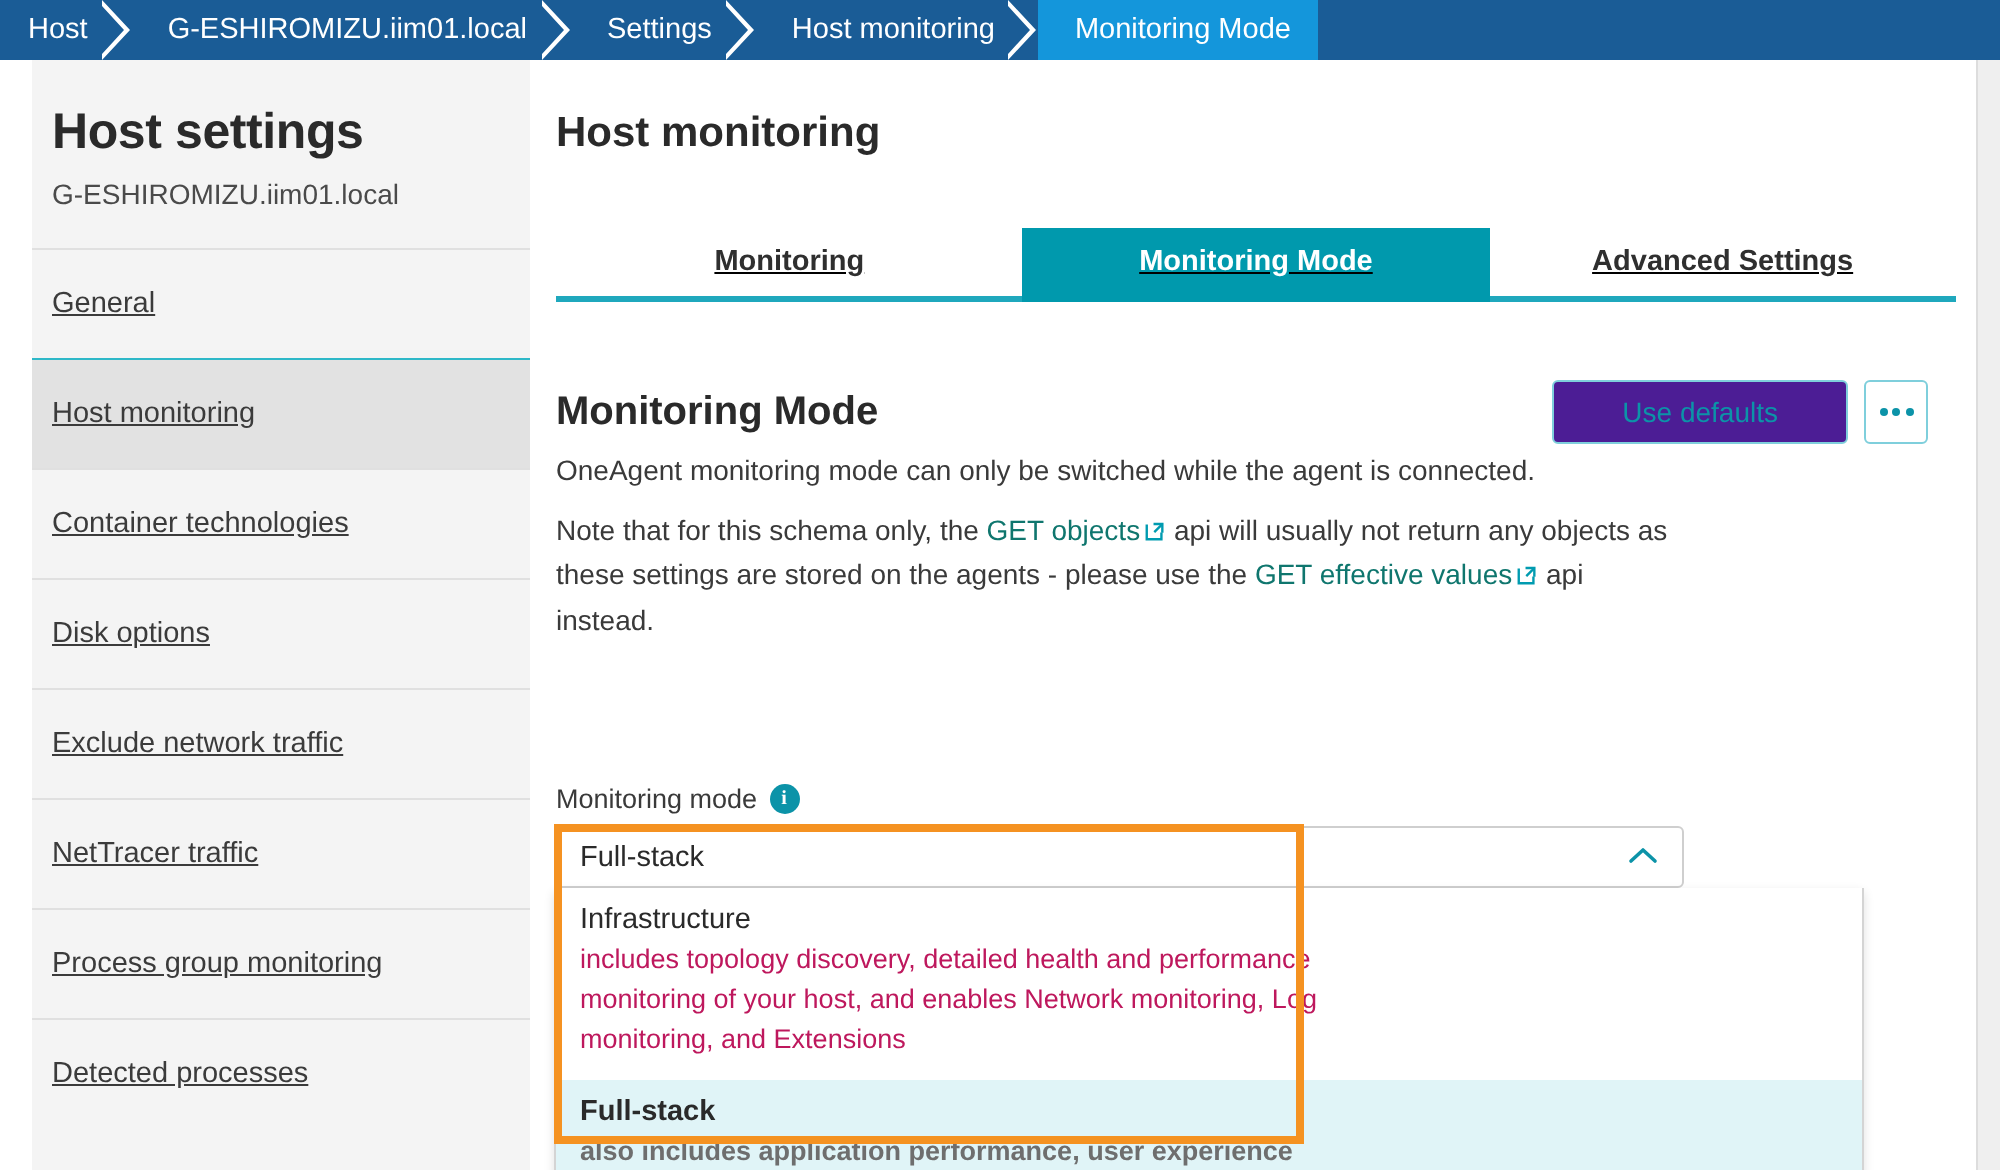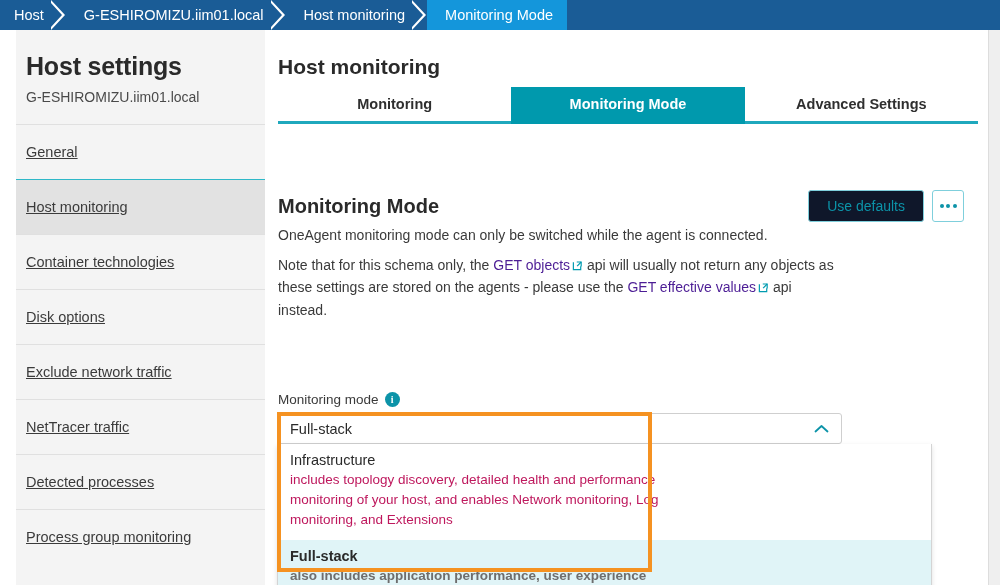--- a/index.html
+++ b/index.html
@@ -60,22 +60,23 @@
     position:absolute; left:265px; top:30px; width:723px; height:555px;
     background:#ffffff; overflow:hidden;
   }
   .page-title {
     position:absolute; left:13px; top:25px;
     font-size:21px; font-weight:bold; color:#2a2a2a;
   }
 
   
   .tabs {
-    position:absolute; left:13px; top:57px; width:700px; height:37px;
+    position:absolute; left:13px; top:84px; width:700px; height:37px;
     display:flex;
+    text-decoration:underline;
   }
   .tab {
     flex:1; display:flex; align-items:center; justify-content:center;
     font-size:14.5px; font-weight:bold; color:#2f2f2f;
     border-bottom:3px solid #1fa8bd; cursor:pointer; background:#ffffff;
   }
   .tab.active {
     background:#0099ad; color:#ffffff; border-bottom:3px solid #0099ad;
   }
 
@@ -85,29 +86,29 @@
     font-size:20px; font-weight:bold; color:#2a2a2a;
   }
   .desc {
     position:absolute; left:13px; top:195px; width:570px;
     font-size:14px; color:#3a3a3a; line-height:1.45;
   }
   .note {
     position:absolute; left:13px; top:225px; width:566px;
     font-size:14px; color:#3a3a3a; line-height:1.52;
   }
-  .link { color:#4c1d95; text-decoration:none; white-space:nowrap; }
+  .link { color:#0f766e; text-decoration:none; white-space:nowrap; }
   .ext-icon { display:inline-block; vertical-align:-1px; margin-left:2px; }
 
   .actions {
     position:absolute; right:24px; top:160px; display:flex; gap:8px;
   }
   .btn-defaults {
-    height:32px; padding:0 18px; display:flex; align-items:center;
-    border:1px solid #7fcfdc; border-radius:3px; background:#0f172a;
+    height:32px; padding:0 34px; display:flex; align-items:center;
+    border:1px solid #7fcfdc; border-radius:3px; background:#4c1d95;
     color:#0c93a8; font-size:14px; cursor:pointer; white-space:nowrap;
   }
   .btn-more {
     width:32px; height:32px; display:flex; align-items:center;
     justify-content:center; border:1px solid #7fcfdc; border-radius:3px;
     background:#ffffff; cursor:pointer; gap:2.5px;
   }
   .btn-more i {
     width:4px; height:4px; border-radius:50%; background:#0c93a8; display:block;
   }
@@ -180,20 +181,28 @@
     </div>
     <div class="crumb">
       <span class="crumb-label">G-ESHIROMIZU.iim01.local</span>
       <span class="arrow">
         <svg width="16" height="30" viewBox="0 0 16 30">
             <path d="M0,0 L14,15 L0,30 L0,27 L11,15 L0,3 Z" fill="#ffffff"></path>
           </svg>
       </span>
     </div>
     <div class="crumb">
+      <span class="crumb-label">Settings</span>
+      <span class="arrow">
+        <svg width="16" height="30" viewBox="0 0 16 30">
+            <path d="M0,0 L14,15 L0,30 L0,27 L11,15 L0,3 Z" fill="#ffffff"></path>
+          </svg>
+      </span>
+    </div>
+    <div class="crumb">
       <span class="crumb-label">Host monitoring</span>
       <span class="arrow">
         <svg width="16" height="30" viewBox="0 0 16 30">
             <path d="M0,0 L14,15 L0,30 L0,27 L11,15 L0,3 Z" fill="#ffffff"></path>
           </svg>
       </span>
     </div>
     <div class="crumb active">
       <span class="crumb-label">Monitoring Mode</span>
     </div>
@@ -216,24 +225,24 @@
     <div class="nav-item">
       <span>Disk options</span>
     </div>
     <div class="nav-item">
       <span>Exclude network traffic</span>
     </div>
     <div class="nav-item">
       <span>NetTracer traffic</span>
     </div>
     <div class="nav-item">
+      <span>Process group monitoring</span>
+    </div>
+    <div class="nav-item">
       <span>Detected processes</span>
-    </div>
-    <div class="nav-item">
-      <span>Process group monitoring</span>
     </div>
   </div>
 
   <div class="main">
 
     <div class="page-title">Host monitoring</div>
 
     <div class="tabs">
       <div class="tab">
         <span>Monitoring</span>

